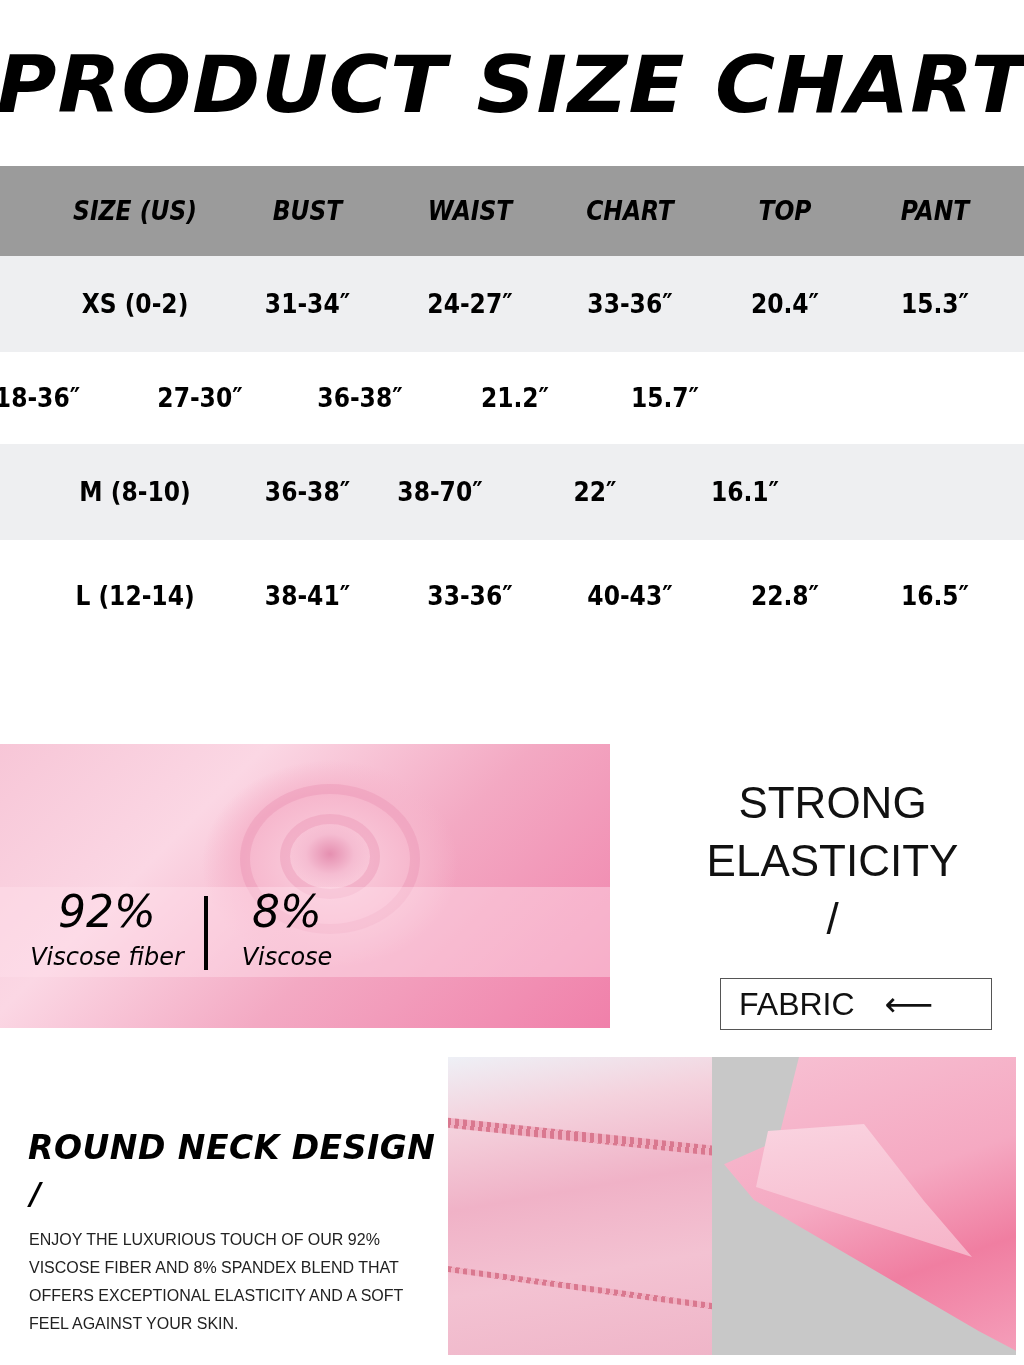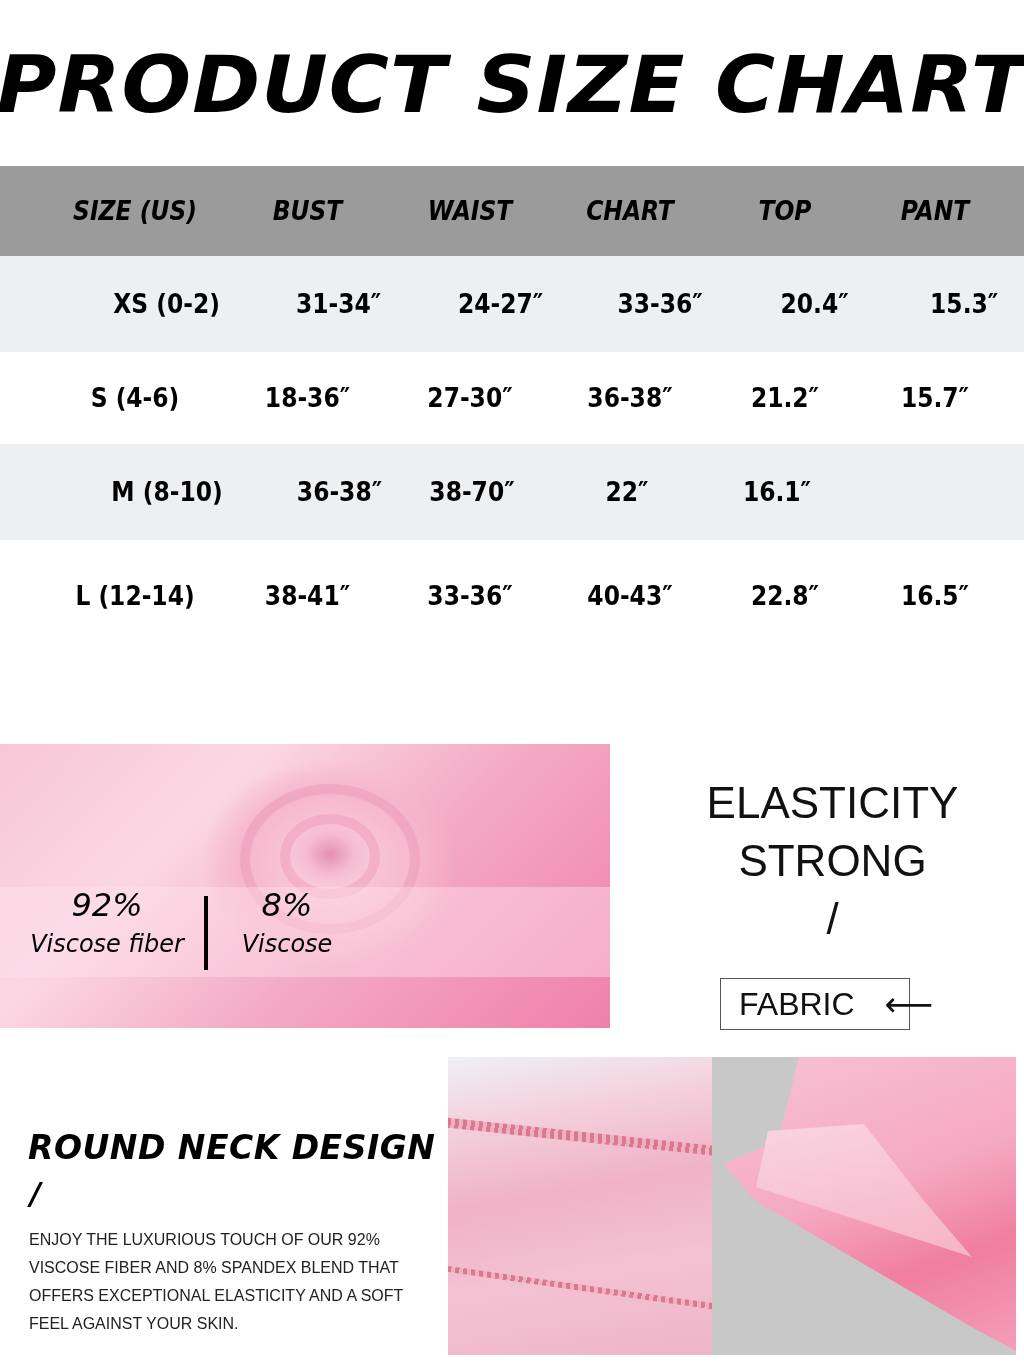--- a/index.html
+++ b/index.html
@@ -1,43 +1,43 @@
 <!DOCTYPE html>
 <html><head>
 <meta charset="utf-8">
 <style>
   * { box-sizing: border-box; margin: 0; padding: 0; }
   body { width: 1024px; height: 1365px; background: #ffffff; position: relative; overflow: hidden; font-family: "DejaVu Sans", sans-serif; color: #000; }
   .title { position: absolute; top: 40px; left: 0; width: 1024px; text-align: center; font-family: "DejaVu Sans", sans-serif; font-weight: bold; font-style: italic; font-size: 78px; letter-spacing: 1px; transform: scaleX(1.05); }
   .table { position: absolute; top: 166px; left: 0; width: 1024px; }
   .thead { height: 90px; background: #9b9b9b; display: flex; align-items: center; }
   .row { display: flex; align-items: center; }
-  .row.odd { background: #eeeff1; padding-left: 32px; }
+  .row.odd { background: #eeeff1; }
   .row.even { background: #ffffff; }
   .cell { text-align: center; font-family: "DejaVu Sans Condensed", "DejaVu Sans", sans-serif; font-weight: bold; font-size: 26px; }
   .thead .cell { font-style: italic; font-size: 26px; }
   .c0 { width: 270px; padding-left: 0; }
   .c1 { width: 135px; margin-left: -30px; }
   .c2 { width: 190px; }
   .c3 { width: 130px; }
   .c4 { width: 180px; }
   .c5 { width: 120px; }
   .swirl { position: absolute; left: 0; top: 744px; width: 610px; height: 284px; overflow: hidden;
     background:
       radial-gradient(ellipse 60px 50px at 330px 110px, #e58fb0 0%, #f5bcd1 40%, transparent 70%),
       radial-gradient(ellipse 160px 130px at 330px 120px, #fbd3e1 0%, #f6b6cc 55%, transparent 80%),
       linear-gradient(135deg, #f7c6d7 0%, #fbd7e4 30%, #f3a9c3 60%, #f080aa 100%); }
   .swirl .ring { position: absolute; border-radius: 50%; border: 10px solid rgba(233,140,175,0.35); }
   .band { position: absolute; left: 0; top: 143px; width: 610px; height: 90px; background: rgba(255,225,235,0.45); }
   .comp { position: absolute; text-align: center; font-style: italic; }
-  .comp .pct { font-size: 32px; font-weight: normal; }
+  .comp .pct { font-size: 44px; font-weight: normal; }
   .comp .lbl { font-size: 24px; margin-top: 6px; }
   .divider { position: absolute; left: 204px; top: 152px; width: 4px; height: 74px; background: #000; }
   .elastic { position: absolute; left: 700px; top: 774px; width: 265px; text-align: center; font-size: 44px; line-height: 58px; font-weight: normal; font-family: "Liberation Sans", sans-serif; color: #111; }
-  .fabric-box { position: absolute; left: 720px; top: 978px; width: 190px; height: 52px; border: 1.5px solid #555; display: flex; align-items: center; padding-left: 18px; font-family: "Liberation Sans", sans-serif; font-size: 32px; color: #111; }
+  .fabric-box { position: absolute; left: 720px; top: 978px; width: 272px; height: 52px; border: 1.5px solid #555; display: flex; align-items: center; padding-left: 18px; font-family: "Liberation Sans", sans-serif; font-size: 32px; color: #111; }
   .fabric-box .arrow { margin-left: 30px; font-size: 34px; }
   .neck-title { position: absolute; left: 28px; top: 1128px; font-style: italic; font-weight: bold; font-size: 33px; letter-spacing: 0.5px; }
   .neck-slash { position: absolute; left: 30px; top: 1176px; font-style: italic; font-weight: bold; font-size: 30px; }
   .neck-desc { position: absolute; left: 29px; top: 1226px; width: 400px; font-family: "Liberation Sans", sans-serif; font-size: 16px; line-height: 28px; color: #222; }
   .photo1 { position: absolute; left: 448px; top: 1057px; width: 264px; height: 298px; overflow: hidden;
     background: linear-gradient(170deg, #eef0f6 0%, #f4d2dd 20%, #f0b2c7 45%, #f3c2d2 70%, #efb5c8 100%); }
   .photo1 .seam { position: absolute; left: -10px; width: 290px; height: 10px; border-radius: 6px; background: repeating-linear-gradient(90deg, #d9788f 0 4px, #f0b0c2 4px 8px); }
   .photo2 { position: absolute; left: 712px; top: 1057px; width: 304px; height: 298px; overflow: hidden; background: #c8c8c8; }
   .photo2 .fold { position: absolute; left: 12px; top: 0; width: 300px; height: 298px; background: linear-gradient(160deg, #f7c2d4 0%, #f5a9c2 45%, #f07ea1 70%, #f5a0bb 100%); clip-path: polygon(25% 0, 100% 0, 100% 100%, 85% 92%, 10% 48%, 0 36%, 18% 28%); }
   .photo2 .fold2 { position: absolute; left: 20px; top: 60px; width: 240px; height: 140px; background: linear-gradient(170deg, #fad6e2, #f6b3c8); clip-path: polygon(15% 10%, 55% 5%, 80% 60%, 100% 100%, 10% 50%); }
@@ -59,21 +59,20 @@
 
   <div class="row odd" style="height:96px">
     <div class="cell c0">XS (0-2)</div>
     <div class="cell c1">31-34″</div>
     <div class="cell c2">24-27″</div>
     <div class="cell c3">33-36″</div>
     <div class="cell c4">20.4″</div>
     <div class="cell c5">15.3″</div>
   </div>
   <div class="row even" style="height:92px">
-    <div class="cell c0">S  (4-6)</div>
     <div class="cell c1">18-36″</div>
     <div class="cell c2">27-30″</div>
     <div class="cell c3">36-38″</div>
     <div class="cell c4">21.2″</div>
     <div class="cell c5">15.7″</div>
   </div>
   <div class="row odd" style="height:96px">
     <div class="cell c0">M  (8-10)</div>
     <div class="cell c1">36-38″</div>
     <div class="cell c3">38-70″</div>
@@ -99,22 +98,22 @@
     <div class="lbl">Viscose fiber</div>
   </div>
   <div class="divider"></div>
   <div class="comp" style="left:222px;top:142px;width:130px;">
     <div class="pct">8%</div>
     <div class="lbl">Viscose</div>
   </div>
 </div>
 
 <div class="elastic">
+  <div>STRONG</div>
   <div>ELASTICITY</div>
-  <div>STRONG</div>
   <div>/</div>
 </div>
 
 <div class="fabric-box">
   <span>FABRIC</span>
   <span class="arrow">⟵</span>
 </div>
 
 <div class="neck-title">ROUND NECK DESIGN</div>
 <div class="neck-slash">/</div>

